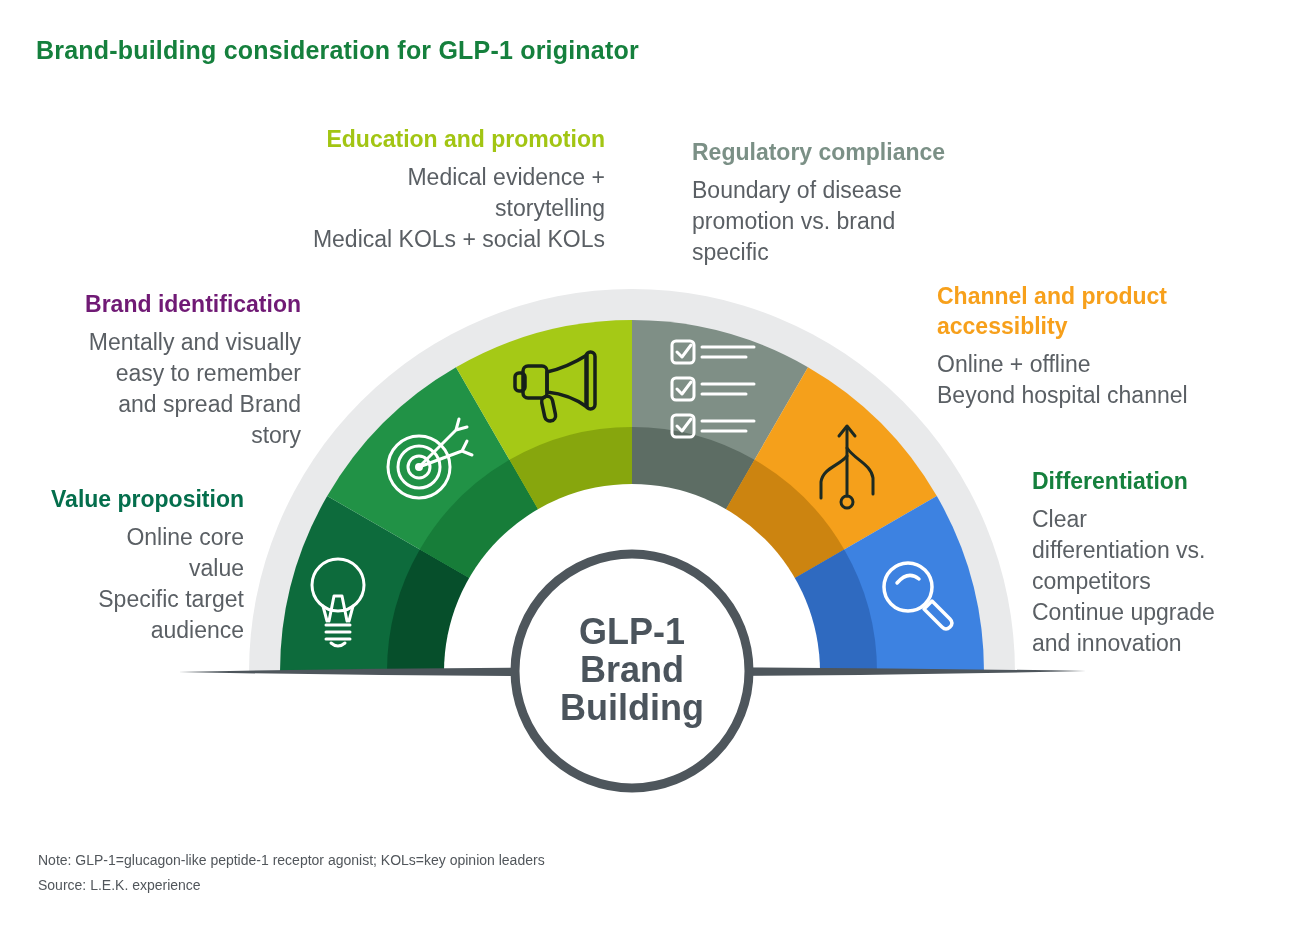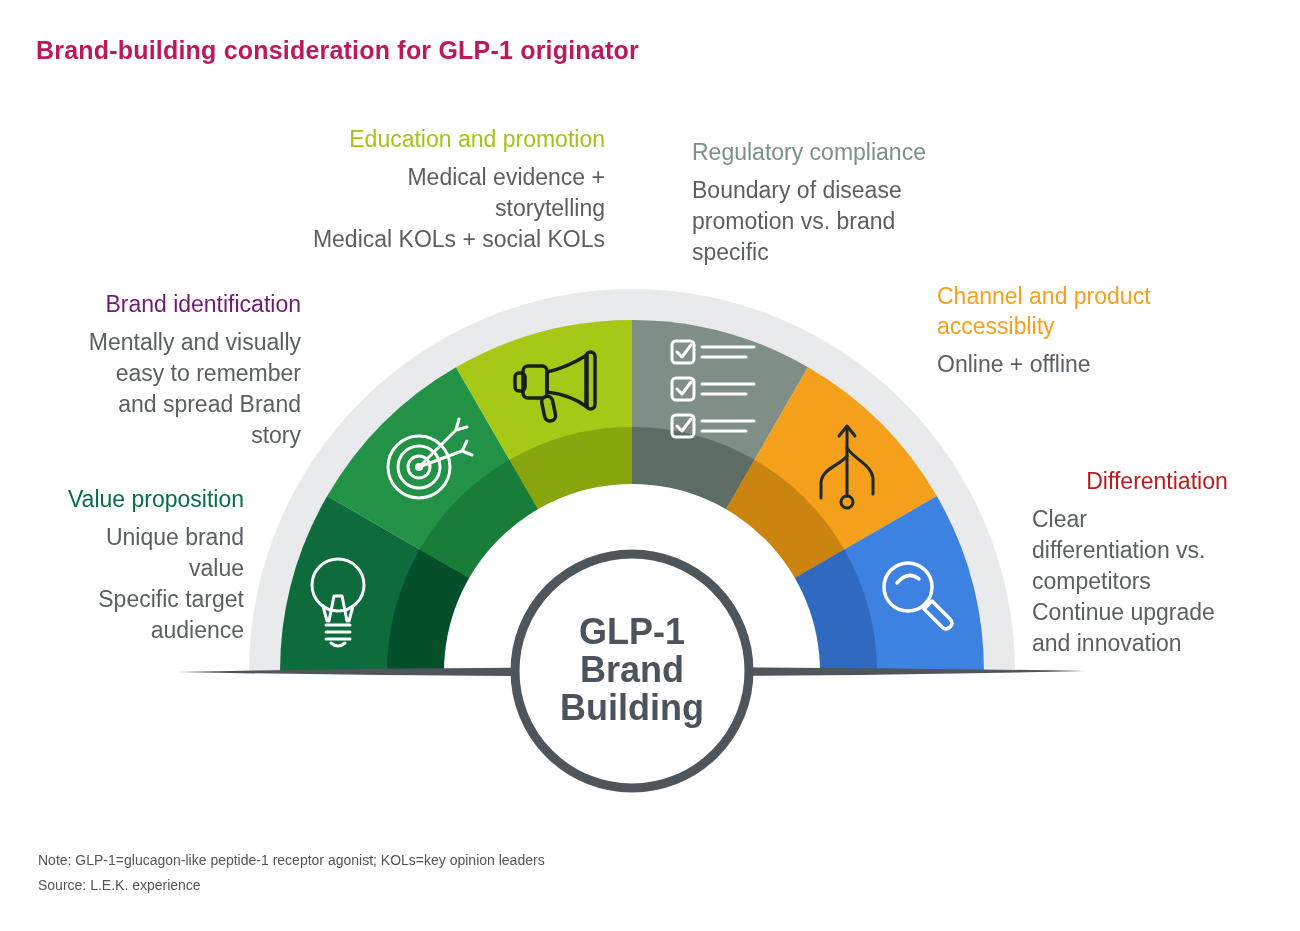--- a/index.html
+++ b/index.html
@@ -1,22 +1,22 @@
 <!DOCTYPE html>
 <html><head>
 <meta charset="utf-8">
 <style>
   html,body{margin:0;padding:0;background:#ffffff;}
   body{width:1300px;height:931px;position:relative;overflow:hidden;
        font-family:"Liberation Sans","DejaVu Sans",sans-serif;}
   .title{position:absolute;left:36px;top:36px;font-size:25px;font-weight:bold;
-         color:#be185d;letter-spacing:.2px;}
+         color:#15803d;letter-spacing:.2px;}
   .gauge-svg{position:absolute;left:0;top:0;}
   .section{position:absolute;font-size:23px;color:#5a5f64;line-height:31px;}
-  .section .heading{font-weight:normal;margin-bottom:8px;line-height:30px;}
+  .section .heading{font-weight:bold;margin-bottom:8px;line-height:30px;}
   .section .line{white-space:nowrap;}
   .align-right{text-align:right;}
   .sec-education{left:230px;top:124px;width:375px;}
   .sec-regulatory{left:692px;top:121px;width:292px;}
   .sec-brand{left:20px;top:289px;width:281px;}
   .sec-channel{left:937px;top:281px;width:272px;}
   .sec-value{left:16px;top:484px;width:228px;}
   .sec-diff{left:1032px;top:466px;width:250px;}
   .center-label{position:absolute;left:512px;top:613px;width:240px;text-align:center;
                 font-size:36px;font-weight:bold;color:#4b545c;line-height:38px;}
@@ -122,32 +122,33 @@
   <div class="heading" style="color: #701a75;">Brand identification</div>
   <div class="line">Mentally and visually</div>
   <div class="line">easy to remember</div>
   <div class="line">and spread Brand</div>
   <div class="line">story</div>
 </div>
 
 <div class="section sec-channel">
   <div class="heading" style="color: rgb(247, 160, 27);">Channel and product accessiblity</div>
   <div class="line">Online + offline</div>
+  <div class="line">Beyond hospital channel</div>
 </div>
 
 <div class="section sec-value align-right">
   <div class="heading" style="color: rgb(4, 110, 76); text-align: right;">Value proposition</div>
-  <div class="line">Unique brand</div>
+  <div class="line">Online core</div>
   <div class="line">value</div>
   <div class="line">Specific target</div>
   <div class="line">audience</div>
 </div>
 
 <div class="section sec-diff">
-  <div class="heading" style="color: #b91c1c; text-align: center;">Differentiation</div>
+  <div class="heading" style="color: #15803d;">Differentiation</div>
   <div class="line">Clear</div>
   <div class="line">differentiation vs.</div>
   <div class="line">competitors</div>
   <div class="line">Continue upgrade</div>
   <div class="line">and innovation</div>
 </div>
 
 <div class="center-label">
   <div>GLP-1</div>
   <div>Brand</div>

